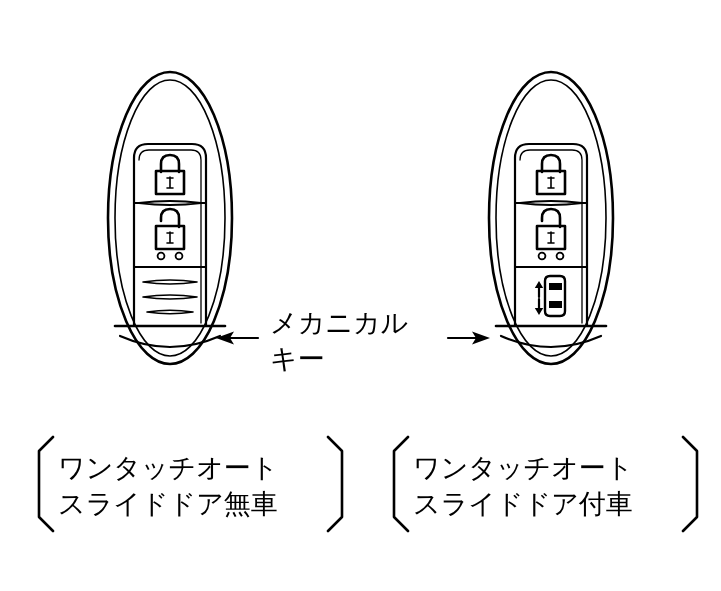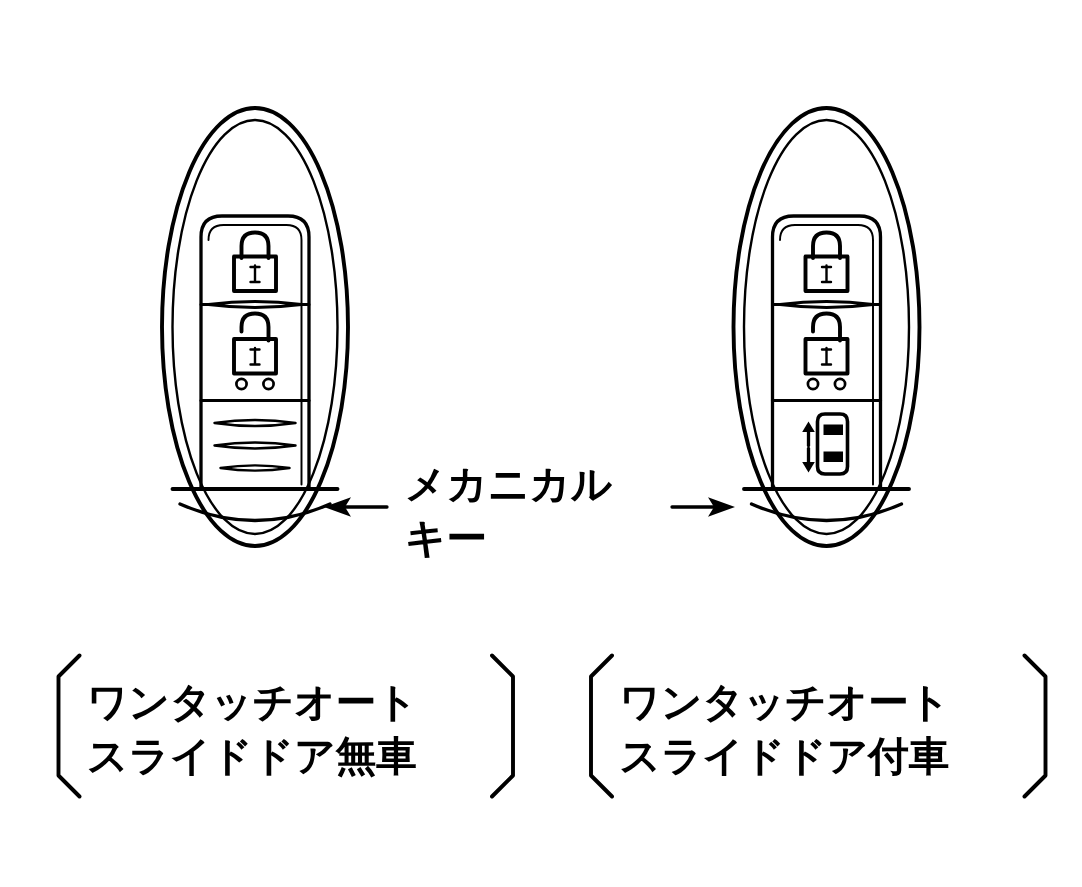--- a/index.html
+++ b/index.html
@@ -14,21 +14,20 @@
     font-family: "Liberation Sans", sans-serif;
     overflow: hidden;
     position: relative;
   }
   #diagram-root {
     position: absolute;
     left: 0;
     top: 0;
     width: 721px;
     height: 591px;
-    font-weight: bold;
   }
   svg.figure {
     display: block;
     width: 721px;
     height: 591px;
   }
   .ln {
     fill: none;
     stroke: #000000;
     stroke-linecap: round;

